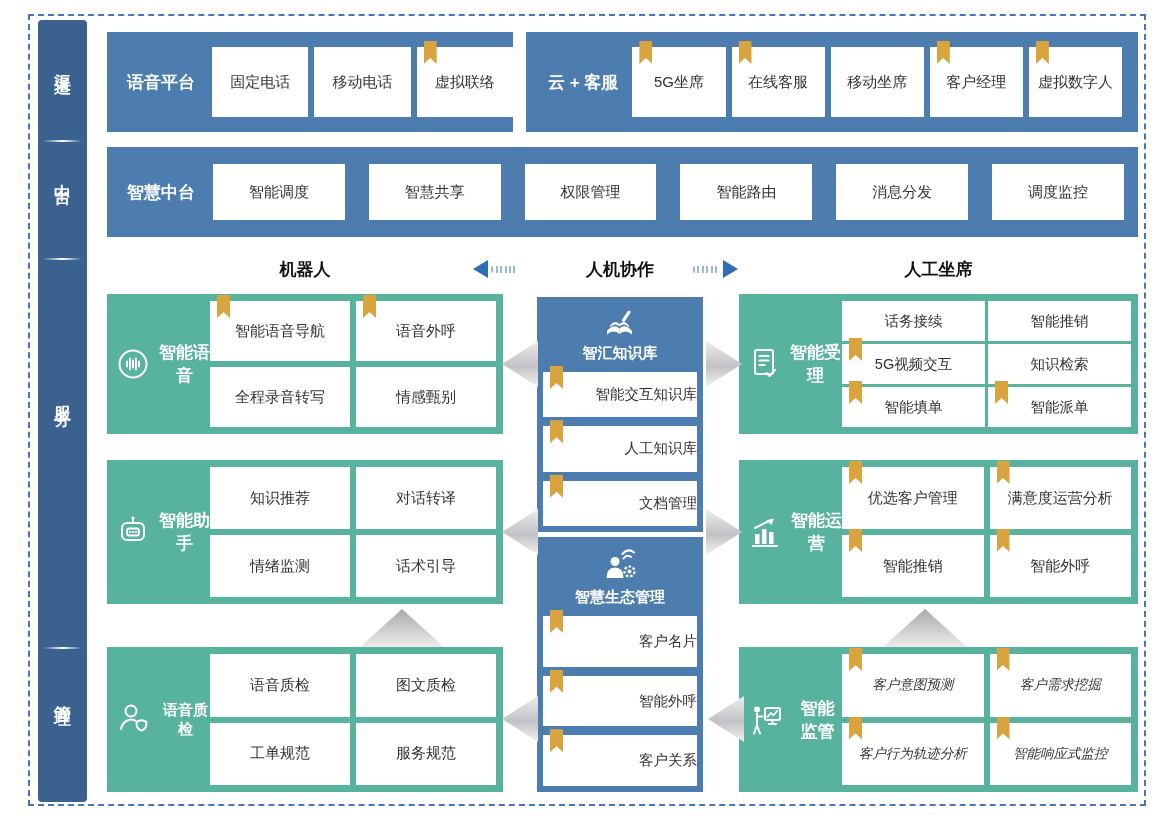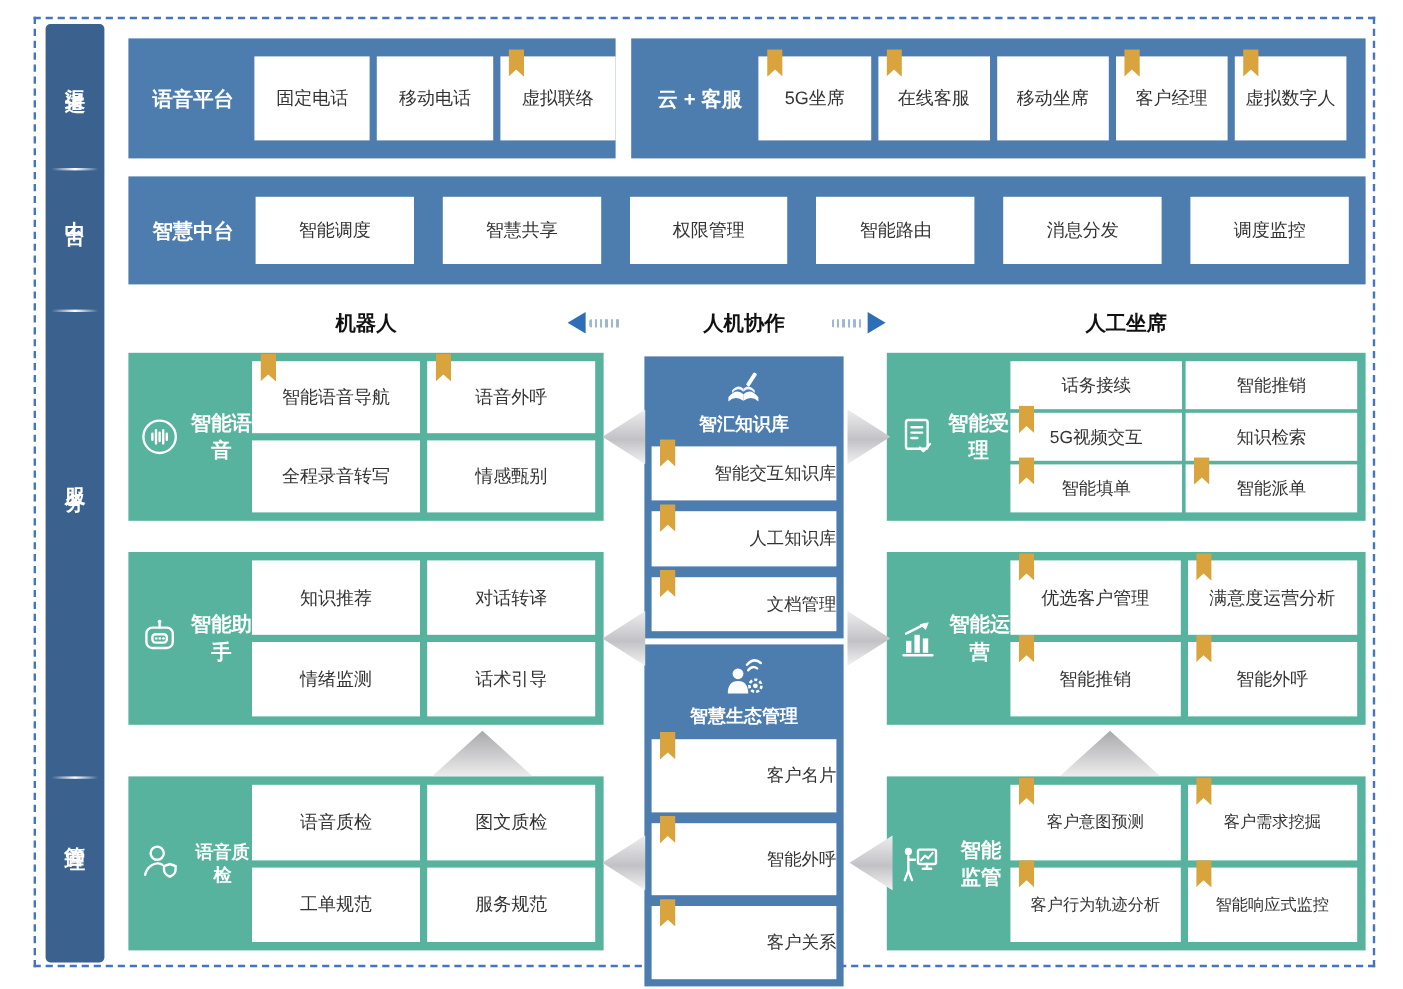--- a/index.html
+++ b/index.html
@@ -54,25 +54,25 @@
     padding:7px;box-sizing:border-box;}
   .gblock.right{left:632px;width:399px;}
   #b1{top:0;height:140px;} #b2{top:166px;height:144px;} #b3{top:353px;height:145px;}
   #r1{top:0;height:140px;} #r2{top:166px;height:144px;} #r3{top:353px;height:145px;}
   .glabel{width:96px;display:flex;flex-direction:row;align-items:center;
     justify-content:center;gap:7px;color:#fff;font-weight:bold;font-size:17px;text-align:center;}
   .glabel.small{font-size:15px;}
   .gchips{flex:1;display:grid;grid-template-columns:1fr 1fr;gap:6px;}
   #r1 .gchips{gap:3px;}
   #r1 .chip{font-size:14.5px;}
-  #r3 .chip{font-size:13.5px;}
+  #r3 .chip{font-size:13.5px;font-style:italic;}
   
   .mblock{position:absolute;left:430px;width:166px;background:#4d7dae;display:flex;
     flex-direction:column;padding:6px;box-sizing:border-box;}
-  #m1{top:3px;height:235px;} #m2{top:243px;height:285px;}
+  #m1{top:3px;height:235px;} #m2{top:243px;height:255px;}
   .mhead{display:flex;flex-direction:column;align-items:center;gap:3px;
     color:#fff;font-weight:bold;font-size:15px;padding:6px 0 9px;}
   .mchips{flex:1;display:flex;flex-direction:column;gap:9px;}
   .mchip{flex:1;background:#fff;display:flex;align-items:center;justify-content:flex-end;
     font-size:14.5px;color:#333;position:relative;}
   
   .chev{position:absolute;width:36px;height:46px;}
   .chev.l{background:linear-gradient(to bottom,#ededef,#c2c2c6 55%,#f2f2f2);
     clip-path:polygon(100% 0,0 50%,100% 100%);}
   .chev.r{background:linear-gradient(to bottom,#ededef,#c2c2c6 55%,#f2f2f2);

